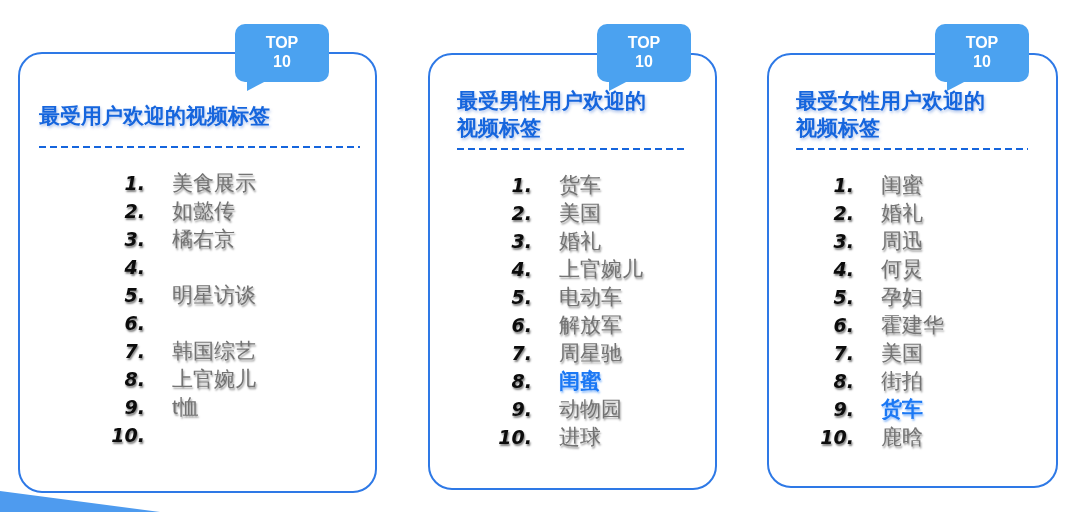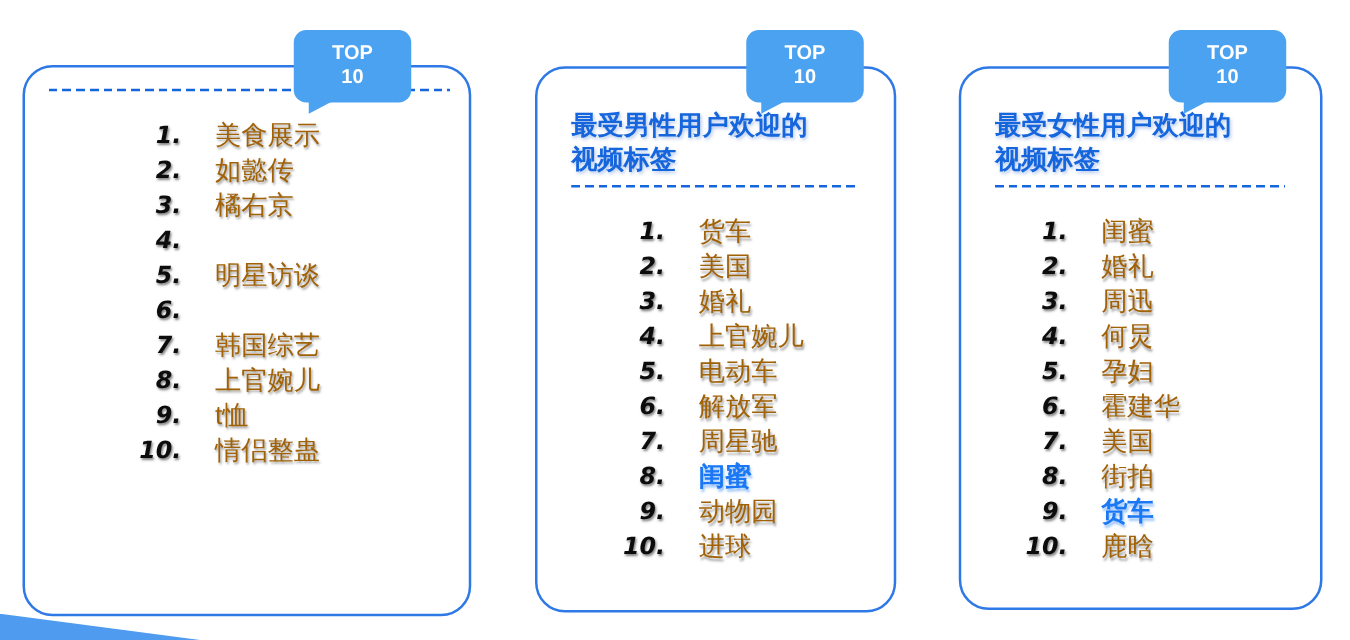--- a/index.html
+++ b/index.html
@@ -95,21 +95,21 @@
     text-align: right;
     font-family: "DejaVu Sans", sans-serif;
     font-style: italic;
     font-weight: bold;
     font-size: 19px;
     color: #0c0c0c;
     text-shadow: 1px 2px 2px rgba(0, 0, 0, 0.5);
   }
   .label {
     margin-left: 27px;
-    color: #a16207;
+    color: #737373;
     text-shadow: 1px 2px 2px rgba(0, 0, 0, 0.4);
     white-space: nowrap;
   }
   .row.hl .label {
     color: var(--hl, #1b78f4);
     font-weight: bold;
     text-shadow: 1px 2px 2px rgba(27, 120, 244, 0.45);
   }
 
   .wedge {
@@ -126,20 +126,21 @@
 <body style="--border: #2e79e6; --title: #1565dd; --badge: #4ba2f0; --hl: #1b78f4; --wedge: #4e9bef;">
 
 <div>
 
   <section class="card c1">
     <div class="badge">
       <div>TOP</div>
       <div>10</div>
       <div class="badge-tail"></div>
     </div>
+    <h2 class="title">最受用户欢迎的视频标签</h2>
     <div class="dash"></div>
     <ol class="list">
         <li class="row">
           <span class="num">1.</span>
           <span class="label">美食展示</span>
         </li>
         <li class="row">
           <span class="num">2.</span>
           <span class="label">如懿传</span>
         </li>
@@ -164,21 +165,20 @@
         <li class="row">
           <span class="num">8.</span>
           <span class="label">上官婉儿</span>
         </li>
         <li class="row">
           <span class="num">9.</span>
           <span class="label">t恤</span>
         </li>
         <li class="row">
           <span class="num">10.</span>
-          <span class="label">情侣整蛊</span>
         </li>
       </ol>
   </section>
 
   <section class="card c2">
     <div class="badge">
       <div>TOP</div>
       <div>10</div>
       <div class="badge-tail"></div>
     </div>

